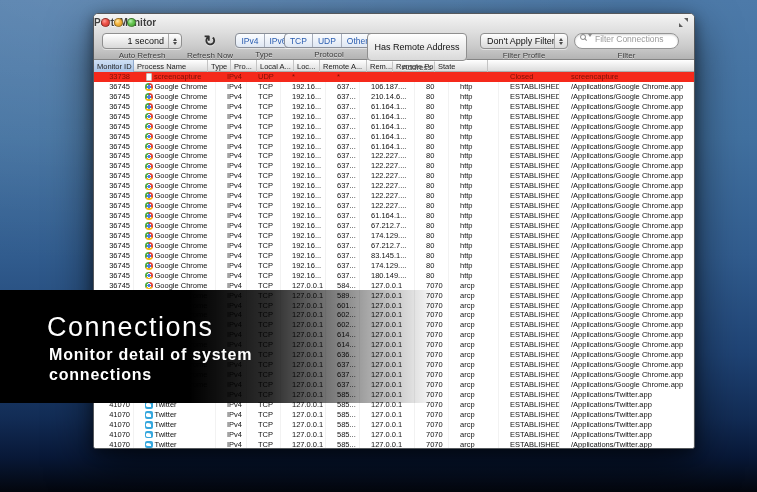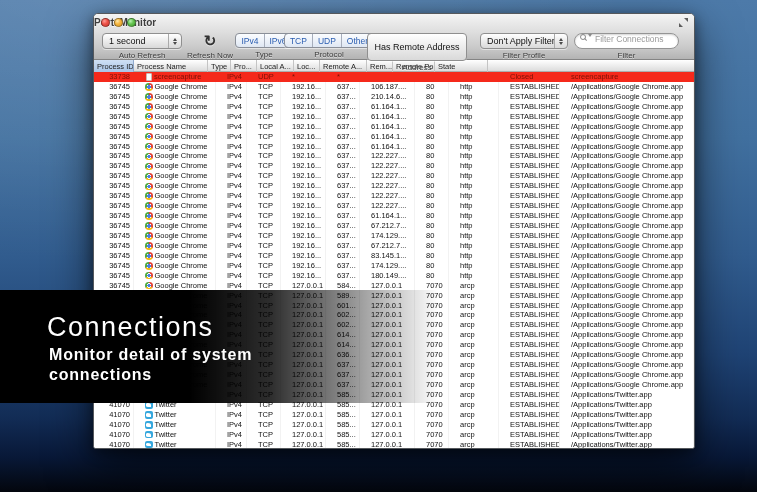--- a/index.html
+++ b/index.html
@@ -44,21 +44,21 @@
   .toolbar{ position:relative; height:29px; }
   .tb-item{ position:absolute; top:3px; display:flex; flex-direction:column; align-items:center; }
   .tb-label{ font-size:8px; color:#3b3b3b; margin-top:2px; text-shadow:0 1px 0 rgba(255,255,255,0.55); white-space:nowrap; }
 
   .popup{
     height:16px; display:flex; align-items:center;
     background:linear-gradient(#ffffff,#d9d9d9);
     border:1px solid #8f8f8f; border-radius:4px;
     box-shadow:0 1px 0 rgba(255,255,255,0.5);
   }
-  .popup-text{ flex:1; font-size:9px; color:#111; padding:0 4px 0 6px; white-space:nowrap; overflow:hidden; }
+  .popup-text{ flex:1; font-size:9px; color:#111; padding:0 4px 0 6px; white-space:nowrap; overflow:hidden;text-align:right; }
   .stepper{ width:13px; align-self:stretch; border-left:1px solid #aaa; display:flex; flex-direction:column; align-items:center; justify-content:center; gap:1px; }
   .tri-up{ width:0; height:0; border-left:2.5px solid transparent; border-right:2.5px solid transparent; border-bottom:3.5px solid #4a4a4a; }
   .tri-dn{ width:0; height:0; border-left:2.5px solid transparent; border-right:2.5px solid transparent; border-top:3.5px solid #4a4a4a; }
 
   .refresh-glyph{ font-size:15px; font-weight:bold; color:#333; line-height:16px; text-shadow:0 1px 0 rgba(255,255,255,0.5); cursor:default; }
 
   .seg{
     height:15px; display:flex; border:1px solid #8a8f98; border-radius:4px; overflow:hidden;
     background:linear-gradient(#fbfdff,#dfe7f3); box-shadow:0 1px 0 rgba(255,255,255,0.5);
   }
@@ -199,21 +199,21 @@
           <span class="mag-chev"></span>
           <input class="search-input" type="text" placeholder="Filter Connections" style="">
         </div>
         <div class="tb-label">Filter</div>
       </div>
     </div>
   </div>
 
   <div class="thead grid-cols">
       <div class="th sorted">
-        <span>Process ID</span>
+        <span>Monitor ID</span>
       </div>
       <div class="th">
         <span>Process Name</span>
       </div>
       <div class="th">
         <span>Type</span>
       </div>
       <div class="th">
         <span>Pro...</span>
       </div>

